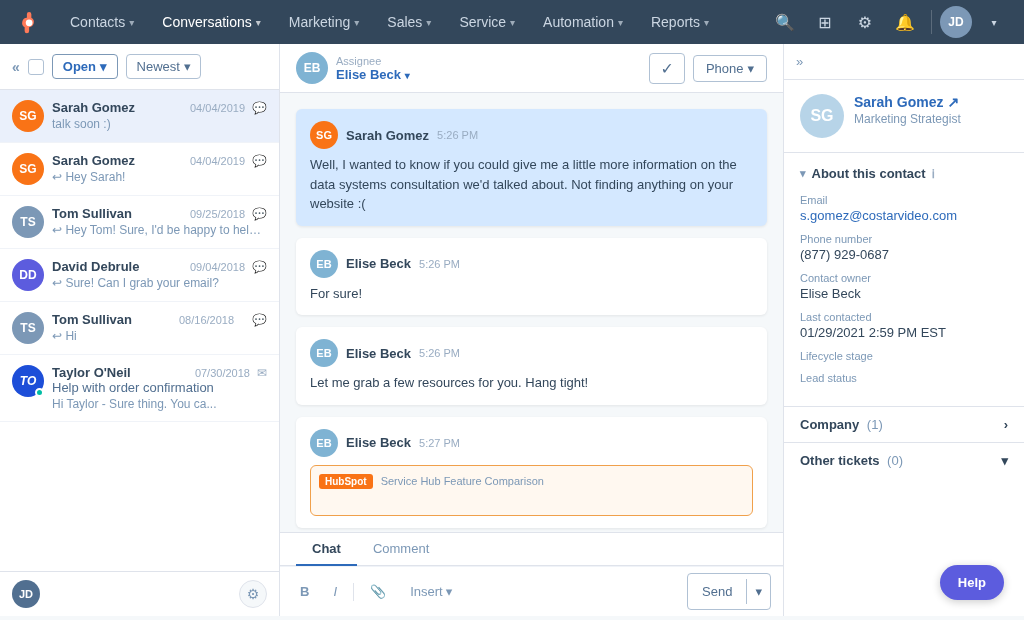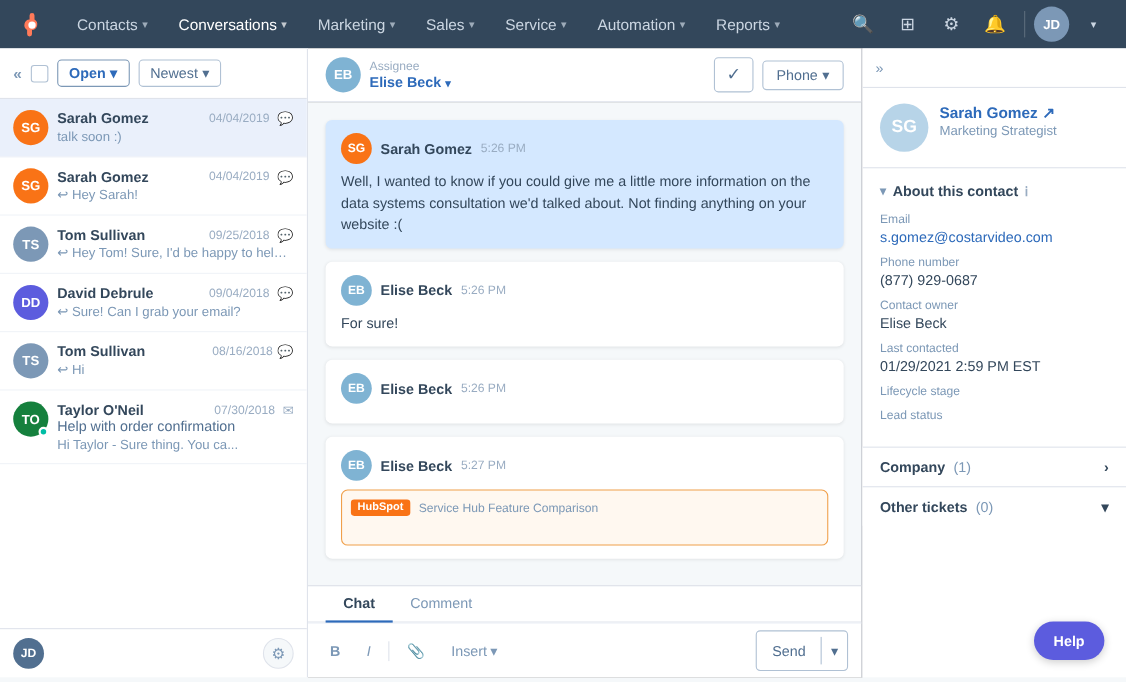--- a/index.html
+++ b/index.html
@@ -386,30 +386,30 @@
               </span>
             </div>
             <div class="conv-preview reply">Sure! Can I grab your email?</div>
           </div>
         </div>
         <div class="conv-item">
           <div class="conv-avatar" style="background: rgb(124, 152, 182);">TS</div>
           <div class="conv-meta">
             <div class="conv-top-row">
               <span class="conv-name">Tom Sullivan</span>
-              <span style="display: flex; align-items: center; gap: 0; text-align: center;">
+              <span style="display: flex; align-items: center; gap: 14px; text-align: center;">
                 <span class="conv-date">08/16/2018</span>
                 <span class="conv-icon">💬</span>
               </span>
             </div>
             <div class="conv-preview reply">Hi</div>
           </div>
         </div>
         <div class="conv-item">
-          <div class="conv-avatar" style="background: #15803d;">TO<div class="online-dot"></div></div>
+          <div class="conv-avatar" style="background: #1d4ed8; font-style: italic;">TO<div class="online-dot"></div></div>
           <div class="conv-meta">
             <div class="conv-top-row">
               <span class="conv-name">Taylor O'Neil</span>
               <span style="display: flex; align-items: center; gap: 3px;">
                 <span class="conv-date">07/30/2018</span>
                 <span class="conv-icon">✉</span>
               </span>
             </div>
             <div style="font-weight: 500; color: rgb(81, 111, 144);">Help with order confirmation</div>
             <div class="conv-preview">Hi Taylor - Sure thing. You ca...</div>
@@ -467,20 +467,21 @@
             <span class="msg-time">5:26 PM</span>
           </div>
           <div class="msg-text">For sure!</div>
         </div>
         <div class="msg-bubble">
           <div class="msg-header">
             <div class="msg-avatar" style="background: rgb(127, 179, 211);">EB</div>
             <span class="msg-author">Elise Beck</span>
             <span class="msg-time">5:26 PM</span>
           </div>
+          <div class="msg-text">Let me grab a few resources for you. Hang tight!</div>
         </div>
         <div class="msg-bubble">
           <div class="msg-header">
             <div class="msg-avatar" style="background: rgb(127, 179, 211);">EB</div>
             <span class="msg-author">Elise Beck</span>
             <span class="msg-time">5:27 PM</span>
           </div>
           <div class="msg-image-card">
         <div class="hubspot-card-header">
           <span class="hubspot-logo">HubSpot</span>

